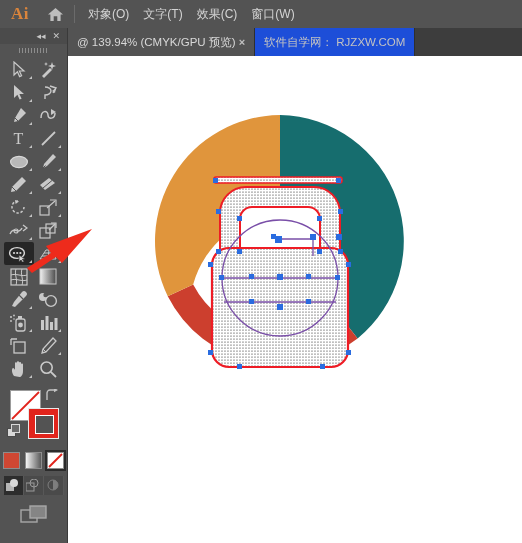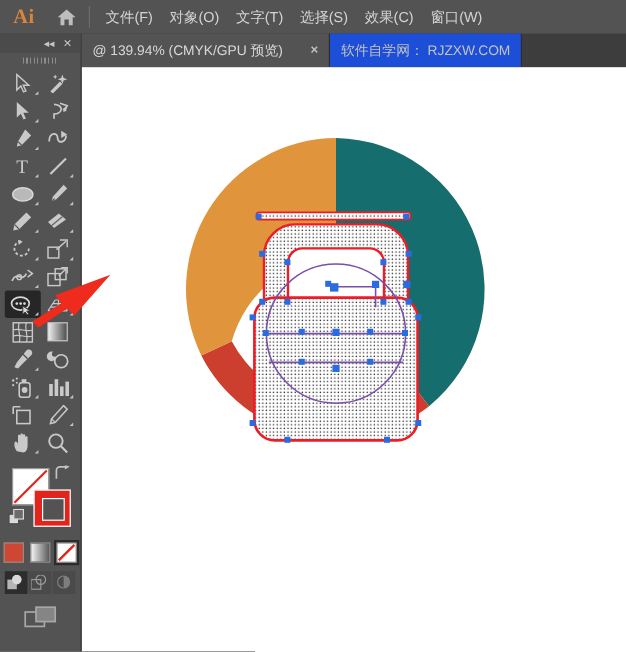--- a/index.html
+++ b/index.html
@@ -30,21 +30,21 @@
   .menu-item {
     color: #d4d4d4; font-size: 12px; padding: 4px 7px; white-space: nowrap;
   }
 
   
   #tabbar {
     position: absolute; left: 0; top: 28px; width: 522px; height: 28px;
     background: #3d3d3d; display: flex; align-items: stretch;
   }
   .tab {
-    display: flex; align-items: center; gap: 23px;
+    display: flex; align-items: center; gap: 3px;
     padding: 0 9px; font-size: 11.5px; color: #c9c9c9;
     border-right: 1px solid #2e2e2e; white-space: nowrap;
   }
   .tab.active { background: #535353; color: #d8d8d8; }
   .tab.inactive { background: #1d4ed8; color: #c2c2c2; }
   .tab-close { font-size: 11px; color: #c0c0c0; font-weight: bold; }
   .tab-lead { font-size: 11.5px; }
 
   
   #canvas-area {
@@ -141,24 +141,22 @@
 <div id="app">
 
   <div id="menubar">
     <div id="ai-logo">Ai</div>
     <div id="home-btn">
       <svg width="17" height="15" viewBox="0 0 17 15" aria-hidden="true">
         <path d="M8.5 1 L16 7.4 L13.6 7.4 L13.6 14 L10.3 14 L10.3 9.3 L6.7 9.3 L6.7 14 L3.4 14 L3.4 7.4 L1 7.4 Z" fill="#bdbdbd"></path>
       </svg>
     </div>
     <div class="mb-sep"></div>
-    <div class="menu-item">文件(F)</div>
     <div class="menu-item">对象(O)</div>
     <div class="menu-item">文字(T)</div>
-    <div class="menu-item">选择(S)</div>
     <div class="menu-item">效果(C)</div>
     <div class="menu-item">窗口(W)</div>
   </div>
 
   <div id="tabbar">
     <div style="width:68px;background:#3d3d3d"></div>
     <div class="tab active">
       <span class="tab-lead">@ 139.94% (CMYK/GPU 预览)</span>
       <span class="tab-close">×</span>
     </div>

